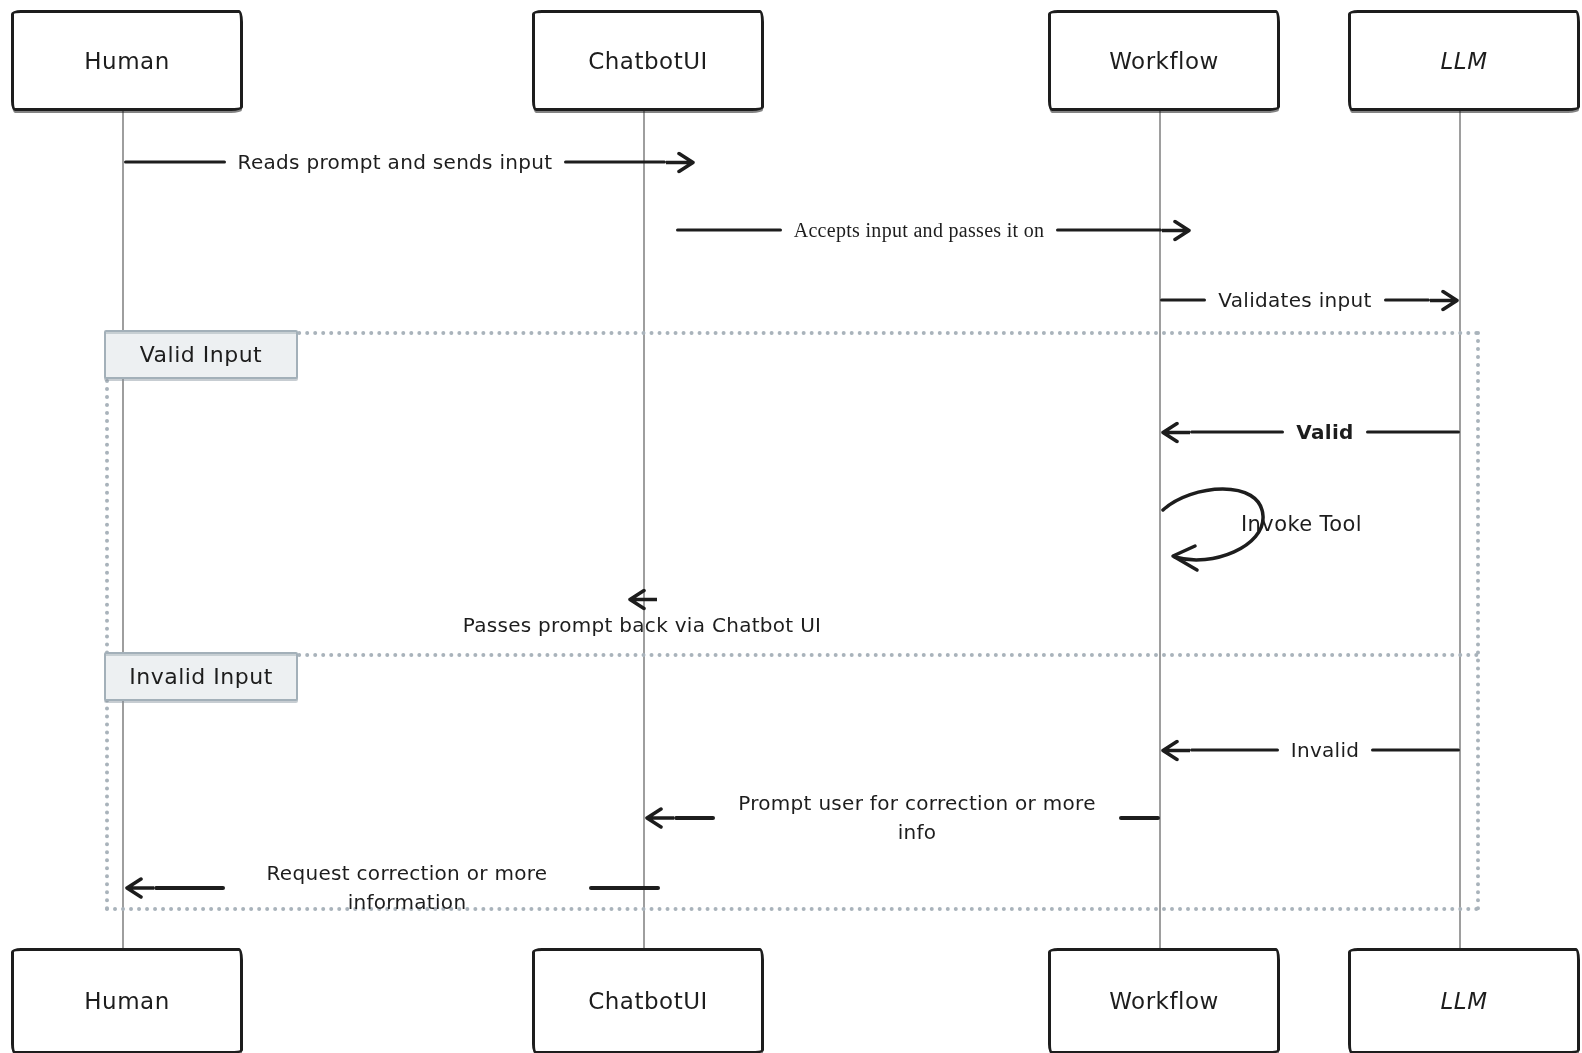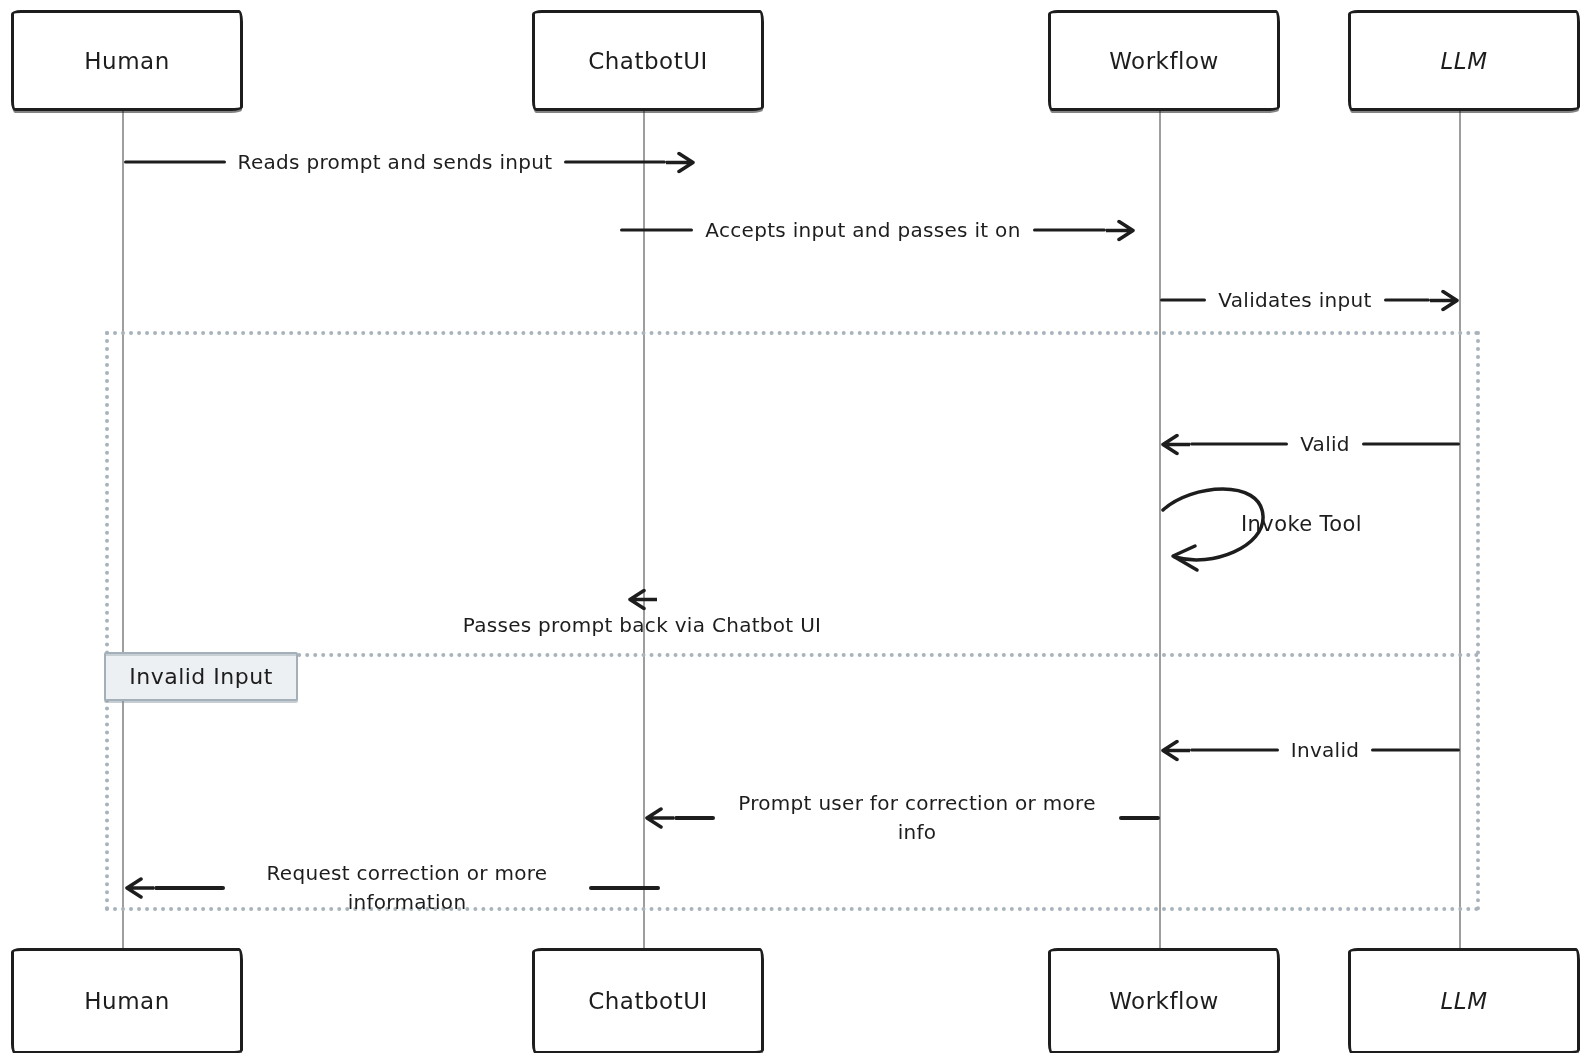--- a/index.html
+++ b/index.html
@@ -68,24 +68,24 @@
     display:flex;align-items:center;
     transform:translateY(-50%);
     font-size:20px;letter-spacing:.3px;
     z-index:4;
   }
   .msg .line{flex:1;height:3.5px;background:var(--ink);border-radius:2px;min-width:14px;}
   .msg .lbl{padding:0 12px;text-align:center;line-height:1.45;white-space:nowrap;}
   .msg .lbl.wrap{white-space:normal;}
   .msg svg{flex:0 0 auto;display:block;}
   .m1{left:124px;width:572px;top:162px;}
-  .m2{left:620px;width:516px;top:230px;}
+  .m2{left:676px;width:516px;top:230px;font-family:Liberation Serif, serif;}
   .m2 .lbl{max-width:360px;}
   .m3{left:1160px;width:300px;top:300px;}
-  .m4{left:1160px;width:300px;top:444px;}
+  .m4{left:1160px;width:300px;top:432px;font-weight:bold;}
   .m6{left:124px;width:1036px;top:614px;flex-direction:column;}
   .m7{left:1160px;width:300px;top:750px;}
   .m8{left:644px;width:516px;top:818px;}
   .m8 .lbl{max-width:380px;}
   .m9{left:124px;width:536px;top:888px;}
   .m9 .lbl{max-width:340px;}
   
   .selfloop-arc{position:absolute;left:1161px;top:484px;z-index:4;}
   .selfloop-label{
     position:absolute;left:1192px;top:512px;width:170px;
@@ -110,20 +110,23 @@
     <span class="llm-name">LLM</span>
   </div>
 
   <div class="lifeline l1"></div>
   <div class="lifeline l2"></div>
   <div class="lifeline l3"></div>
   <div class="lifeline l4"></div>
 
   <div class="alt-frame"></div>
   <div class="alt-divider"></div>
+  <div class="section-label sl1">
+    <span>Valid Input</span>
+  </div>
   <div class="section-label sl2">
     <span>Invalid Input</span>
   </div>
 
   <div class="msg m1">
     <div class="line"></div>
     <div class="lbl">Reads prompt and sends input</div>
     <div class="line"></div>
     <svg width="30" height="22" viewBox="0 0 30 22">
       <path d="M0 11 H25 M13 2 L27 11 L13 20" fill="none" stroke="#1d1d1d" stroke-width="3.5" stroke-linecap="round" stroke-linejoin="round"></path>

